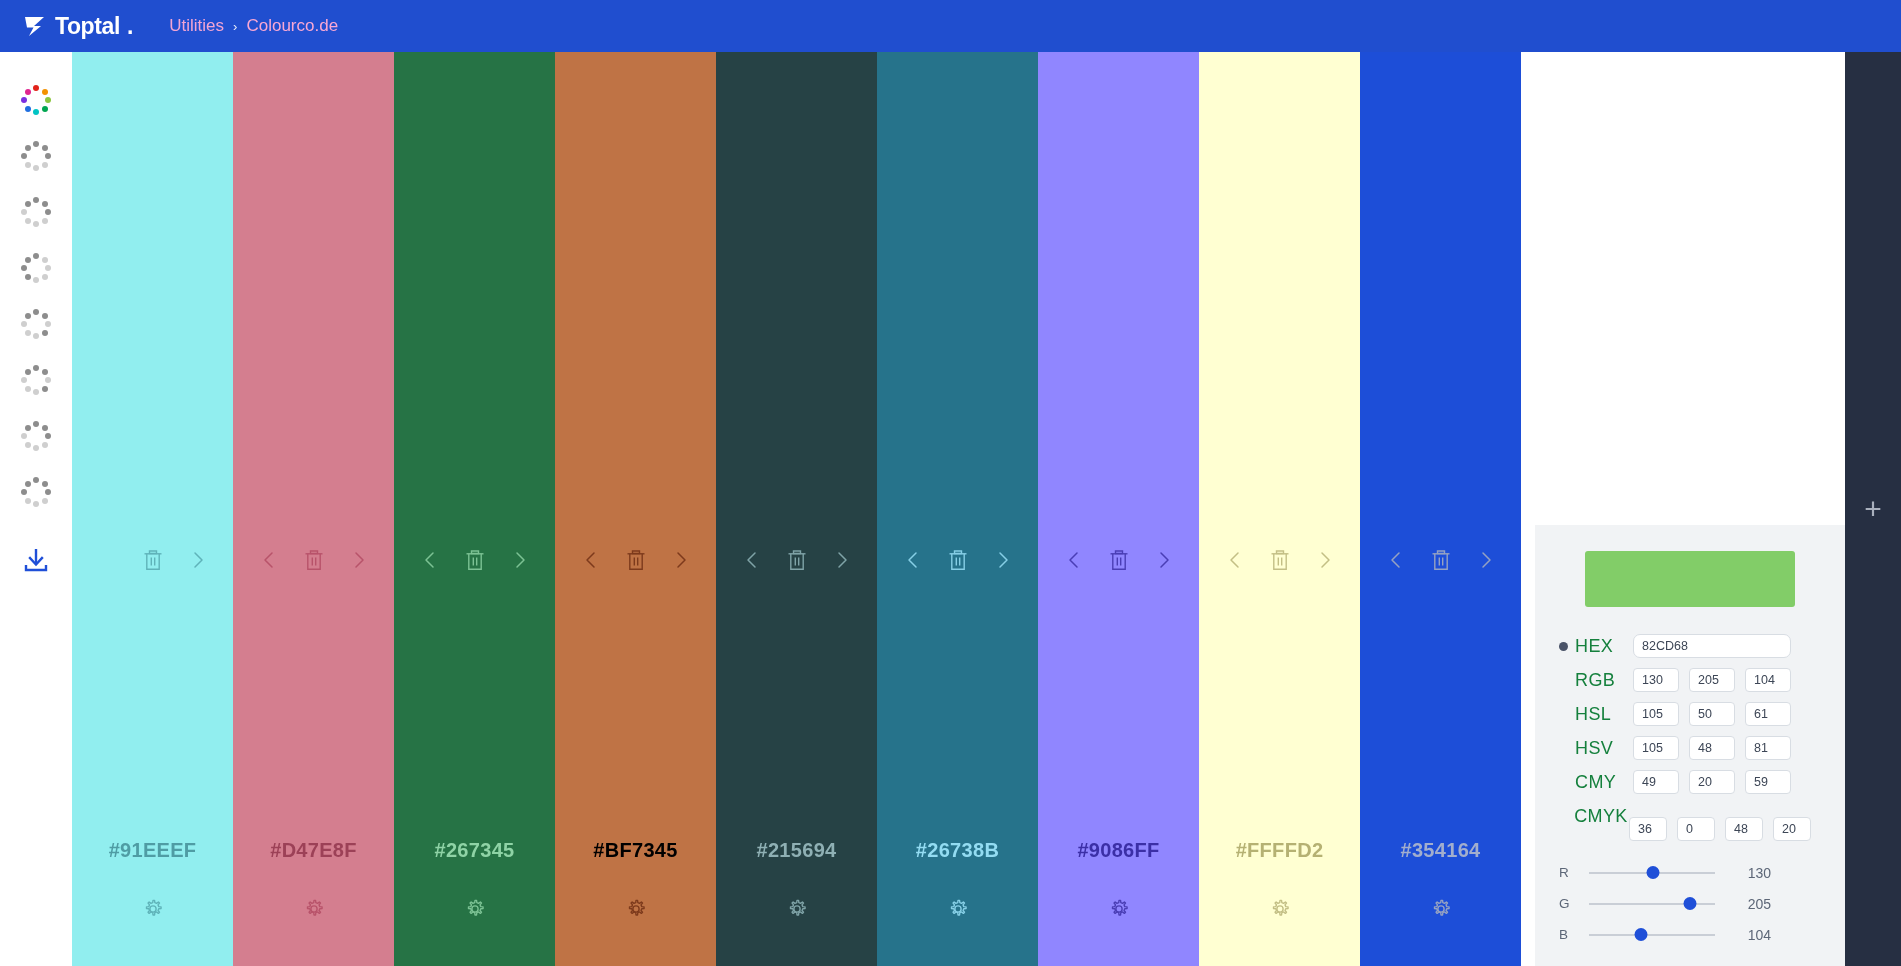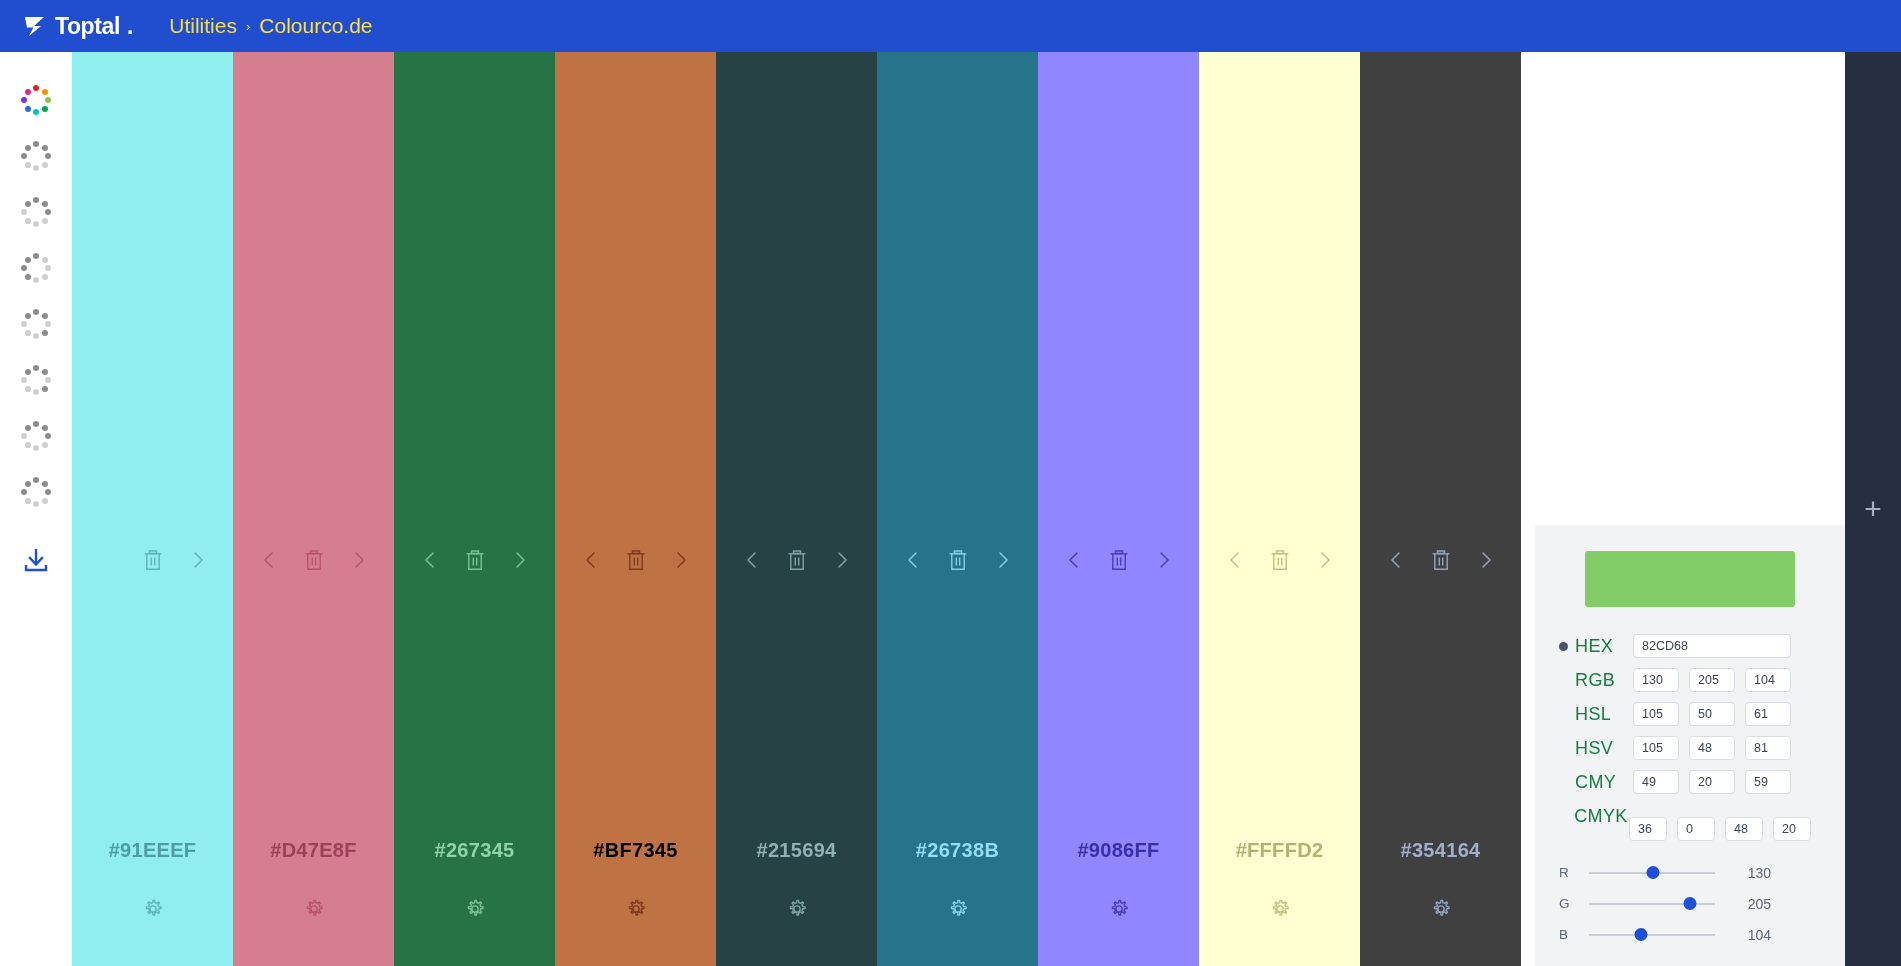--- a/index.html
+++ b/index.html
@@ -25,21 +25,21 @@
   .brand-text {
     color: #ffffff; font-size: 23px; font-weight: bold;
     letter-spacing: -0.4px; line-height: 1;
   }
   .brand-dot { color: #ffffff; font-size: 23px; font-weight: bold; }
   .crumbs {
     display: flex; align-items: center; gap: 9px;
     margin-left: 36px;
   }
   .crumb {
-    color: #fde047; font-size: 21px; opacity: .97;
+    color: #f9a8d4; font-size: 17px; opacity: .97;
     text-decoration: none; white-space: nowrap;
   }
   .crumb.last { opacity: 1; }
   .crumb-sep { color: #ffffff; font-size: 13px; opacity: .9; }
 
   
   .sidebar {
     position: absolute; top: 52px; left: 0;
     width: 72px; height: 914px;
     background: #ffffff;
@@ -147,21 +147,21 @@
   .inp {
     height: 24px;
     background: #ffffff;
     border: 1px solid #d8dde3;
     border-radius: 4px;
     font-size: 12.5px; color: #3d4656;
     font-family: "Liberation Sans", sans-serif;
     padding: 0 8px;
     outline: none;
   }
-  .inp.wide { width: 158px; }
+  .inp.wide { width: 158px; border-radius: 7px; }
   .inp.third { width: 46px; margin-right: 10px; }
   .inp.quad  { width: 38px; margin-right: 10px; margin-top: 26px; }
 
   
   .sliders { margin-top: 24px; }
   .slider-row {
     display: flex; align-items: center;
     height: 31px;
   }
   .slider-row .slbl {
@@ -562,21 +562,21 @@
           </div>
         </div>
         <div class="sw-bot-hex" style="color:#b5b173;">#FFFFD2</div>
         <div class="sw-bot-gear">
           <svg width="22" height="22" viewBox="0 0 24 24">
             <circle cx="12" cy="12" r="3.4" fill="none" stroke="#c3bf85" stroke-width="1.5"></circle>
             <path d="M12 2.6 l1.7 0 .3 2.5 1.9 .8 2-1.6 1.2 1.2 -1.6 2 .8 1.9 2.5 .3 0 1.7 -2.5 .3 -.8 1.9 1.6 2 -1.2 1.2 -2-1.6 -1.9 .8 -.3 2.5 -1.7 0 -.3-2.5 -1.9-.8 -2 1.6 -1.2-1.2 1.6-2 -.8-1.9 -2.5-.3 0-1.7 2.5-.3 .8-1.9 -1.6-2 1.2-1.2 2 1.6 1.9-.8 Z" fill="none" stroke="#c3bf85" stroke-width="1.5" stroke-linejoin="round"></path>
           </svg>
         </div>
       </div>
-      <div class="swatch" style="background: #404040;">
+      <div class="swatch" style="background: #1d4ed8;">
         <div class="sw-mid">
           <div class="nav">
             <svg width="20" height="22" viewBox="0 0 20 22">
               <path d="M13 4 L6 11 L13 18" fill="none" stroke="#95a2c2" stroke-width="1.5" stroke-linecap="round" stroke-linejoin="round"></path>
             </svg>
           </div>
           <div class="trash">
             <svg width="22" height="24" viewBox="0 0 22 24">
               <path d="M7.5 3 h7 v2.5 h-7 z" fill="none" stroke="#95a2c2" stroke-width="1.4"></path>
               <path d="M2.5 5.8 h17" stroke="#95a2c2" stroke-width="1.4"></path>

